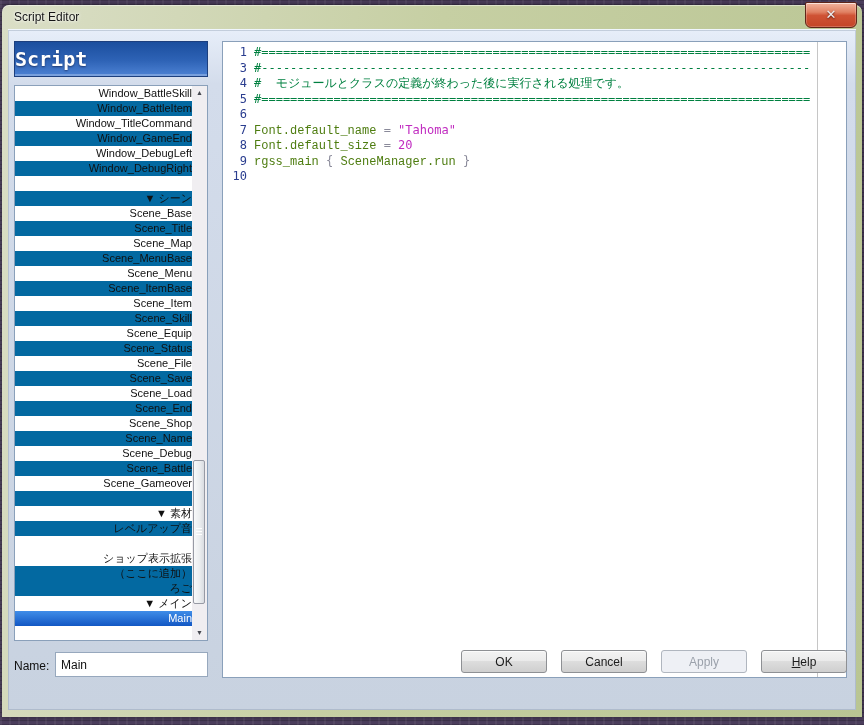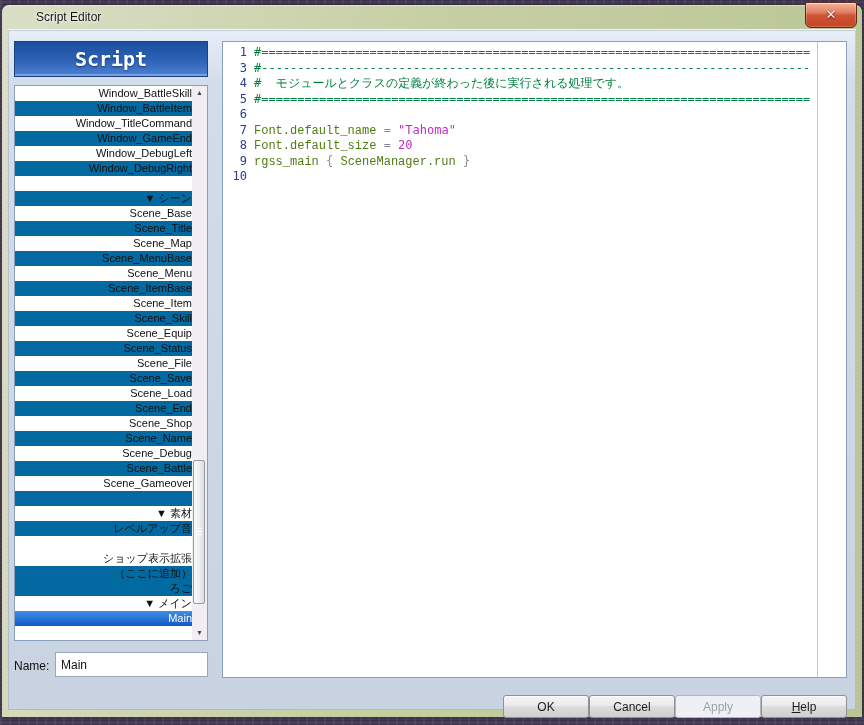--- a/index.html
+++ b/index.html
@@ -11,21 +11,21 @@
       repeating-linear-gradient(90deg, rgba(255,255,255,.06) 0 2px, transparent 2px 9px),
       repeating-linear-gradient(0deg, rgba(0,0,0,.18) 0 1px, transparent 1px 4px);
     position:relative;
   }
   .window {
     position:absolute; left:2px; top:5px; width:860px; height:712px;
     border-radius:7px 7px 0 0;
     background:linear-gradient(100deg,#dadec6 0%, #c6cfa3 45%, #b9c593 100%);
     box-shadow:0 0 6px rgba(0,0,0,.5), inset 0 1px 0 rgba(255,255,255,.45);
   }
-  .titlebar { position:absolute; left:0; top:0; right:0; height:28px; border-radius:7px 7px 0 0;margin-left:22px; }
+  .titlebar { position:absolute; left:0; top:0; right:0; height:28px; border-radius:7px 7px 0 0; }
   .title {
     position:absolute; left:12px; top:5px; font-size:12px; color:#141414;
     text-shadow:0 0 4px rgba(255,255,255,.95), 0 0 2px rgba(255,255,255,.9);
   }
   .close-btn {
     position:absolute; top:-3px; right:5px; width:52px; height:26px;
     border:1px solid #5f2619; border-radius:2px 2px 6px 6px;
     background:linear-gradient(180deg,#f2b49e 0%, #e08163 38%, #cf5335 52%, #c44527 100%);
     box-shadow:inset 0 1px 0 rgba(255,255,255,.55), inset 0 0 0 1px rgba(255,255,255,.22);
     text-align:center; cursor:default;
@@ -40,21 +40,21 @@
     background:linear-gradient(180deg,#e7eef9 0%, #d3dceb 8%, #c8d2e0 100%);
     border-top:1px solid #f0f6fd;
     box-shadow:inset 0 0 0 1px rgba(130,145,165,.35);
   }
   
   .script-header {
     position:absolute; left:6px; top:11px; width:194px; height:36px;
     border:1px solid #1c3f7e;
     background:linear-gradient(180deg,#1b4e9e 0%, #2e63b6 55%, #4d82d4 100%);
     box-shadow:inset 0 -2px 0 rgba(255,255,255,.25);
-    color:#ffffff; text-align:center; line-height:34px;
+    color:#ffffff; line-height:34px;
     font-family:"DejaVu Sans Mono",monospace; font-size:20px; font-weight:bold;
     text-shadow:0 1px 2px rgba(0,0,30,.5);
   }
   .listbox {
     position:absolute; left:6px; top:55px; width:194px; height:556px;
     background:#ffffff; border:1px solid #8aa0ba; overflow:hidden;
   }
   .list-rows { position:absolute; left:0; top:0; right:15px; bottom:0; }
   .row {
     height:15px; line-height:15px; font-size:11px; color:#101010;
@@ -96,21 +96,21 @@
   }
   .margin-line { position:absolute; left:594px; top:0; bottom:0; width:1px; background:#c6c6c6; }
   .code-lines { position:absolute; left:0; top:3px; right:0; font-family:"DejaVu Sans Mono",monospace; font-size:12px; }
   .cl { height:15.5px; line-height:15.5px; white-space:pre; }
   .ln { display:inline-block; width:24px; text-align:right; margin-right:7px; color:#2a3d8f; }
   .tok-comment { color:#008040; }
   .tok-code    { color:#4d7c0f;font-family:Liberation Mono, monospace; }
   .tok-op      { color:#8a8a9a; }
   .tok-string  { color:#c02cc0; }
   
-  .footer { position:absolute; top:665px; right:9px; height:17px; display:flex; gap:0; }
+  .footer { position:absolute; top:620px; right:9px; height:17px; display:flex; gap:14px; }
   .win-btn {
     width:86px; height:23px; font-size:12px; color:#1c1c1c;
     font-family:"Liberation Sans","DejaVu Sans",sans-serif;
     border:1px solid #8e9094; border-radius:3px;
     background:linear-gradient(180deg,#f3f3f3 0%, #ebebeb 45%, #dddddd 50%, #cfcfcf 100%);
     box-shadow:inset 0 1px 0 #fbfbfb;
   }
   .win-btn.disabled {
     border:1px solid #b0b6bf;
     background:#eef0f5;

